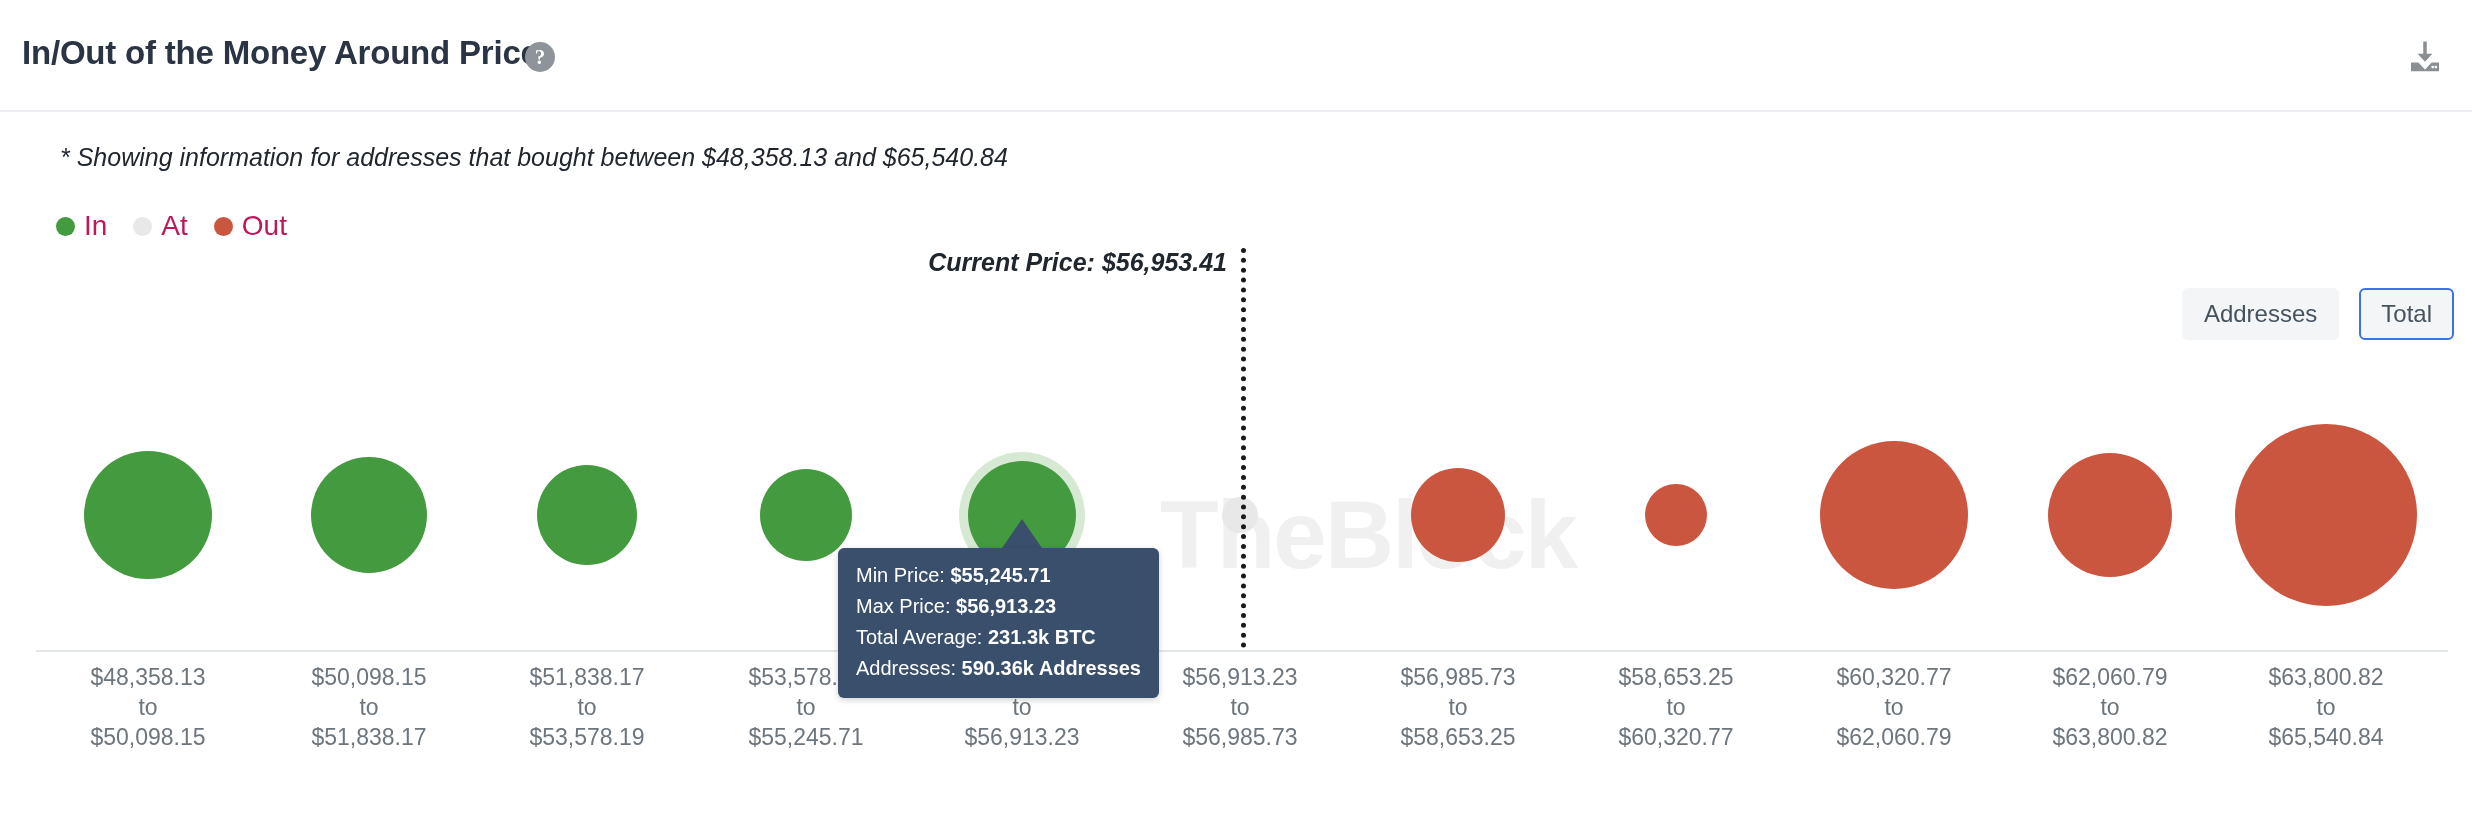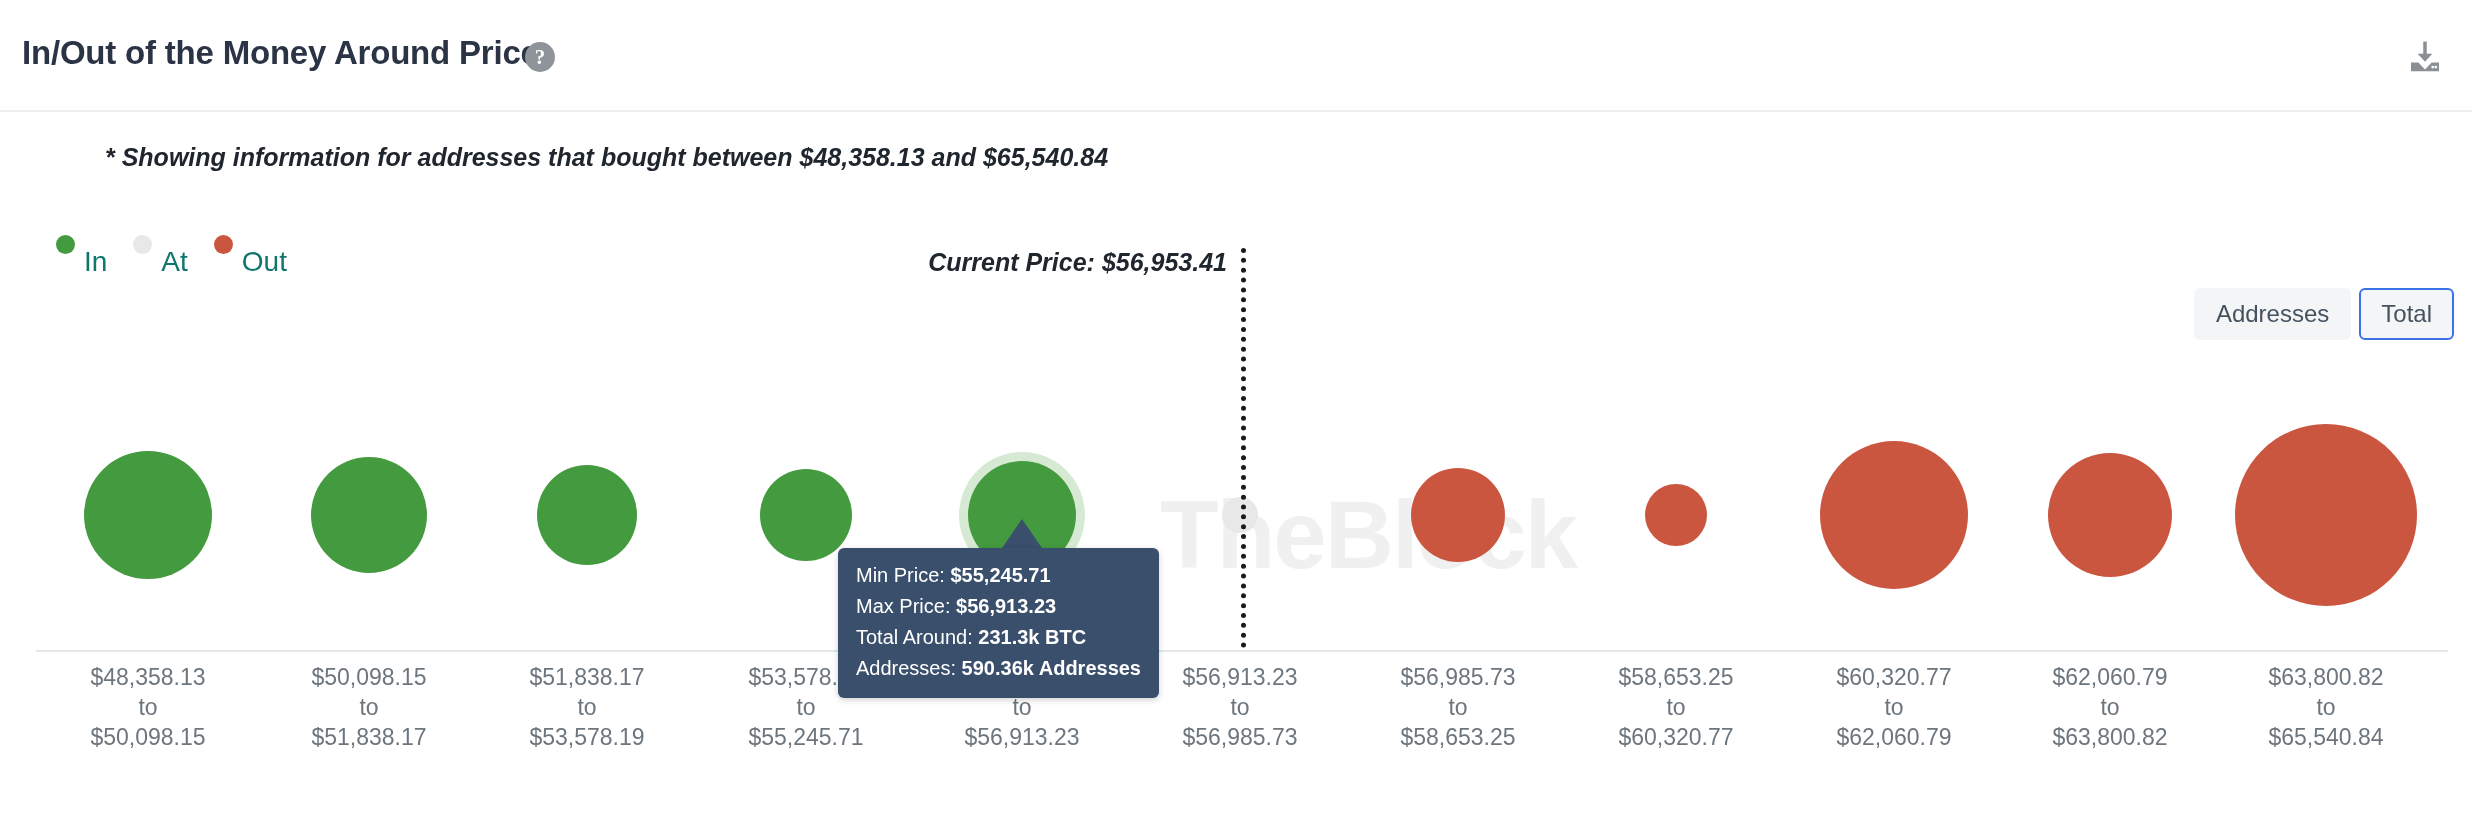--- a/index.html
+++ b/index.html
@@ -62,24 +62,23 @@
     cursor: pointer;
   }
 
   
   .chart-note {
     position: absolute;
     left: 60px;
     top: 143px;
     font-size: 25px;
     font-style: italic;
-    font-weight: 700;
+    font-weight: 400;
     color: #20262e;
     white-space: nowrap;
-    margin-left: 45px;
   }
 
   
   .legend {
     position: absolute;
     left: 56px;
     top: 210px;
     display: flex;
     align-items: center;
     gap: 0px;
@@ -92,34 +91,33 @@
   }
   .legend-dot {
     width: 19px;
     height: 19px;
     border-radius: 50%;
     margin-right: 9px;
     display: inline-block;
   }
   .legend-label {
     font-size: 28px;
-    color: #0f766e;
+    color: #be185d;
     font-weight: 400;
     white-space: nowrap;
-    margin-top: 36px;
   }
 
   
   .toggle-group {
     position: absolute;
     right: 18px;
     top: 288px;
     display: flex;
     align-items: flex-end;
-    gap: 8px;
+    gap: 20px;
   }
   .toggle-btn {
     font-size: 24px;
     color: #45525f;
     padding: 10px 20px;
     border-radius: 6px;
     background: #f4f5f7;
     border: 2px solid transparent;
     cursor: pointer;
     white-space: nowrap;
@@ -355,17 +353,17 @@
         <div>$63,800.82</div>
         <div>to</div>
         <div>$65,540.84</div>
       </div>
     </div>
 
   <div class="tooltip-arrow"></div>
   <div class="tooltip" id="tooltip">
       <div class="tooltip-row"><span class="tt-key">Min Price: </span><span class="tt-val">$55,245.71</span></div>
       <div class="tooltip-row"><span class="tt-key">Max Price: </span><span class="tt-val">$56,913.23</span></div>
-      <div class="tooltip-row"><span class="tt-key">Total Around: </span><span class="tt-val">231.3k BTC</span></div>
+      <div class="tooltip-row"><span class="tt-key">Total Average: </span><span class="tt-val">231.3k BTC</span></div>
       <div class="tooltip-row"><span class="tt-key">Addresses: </span><span class="tt-val">590.36k Addresses</span></div>
     </div>
 
 </div>
 
 </body></html>

